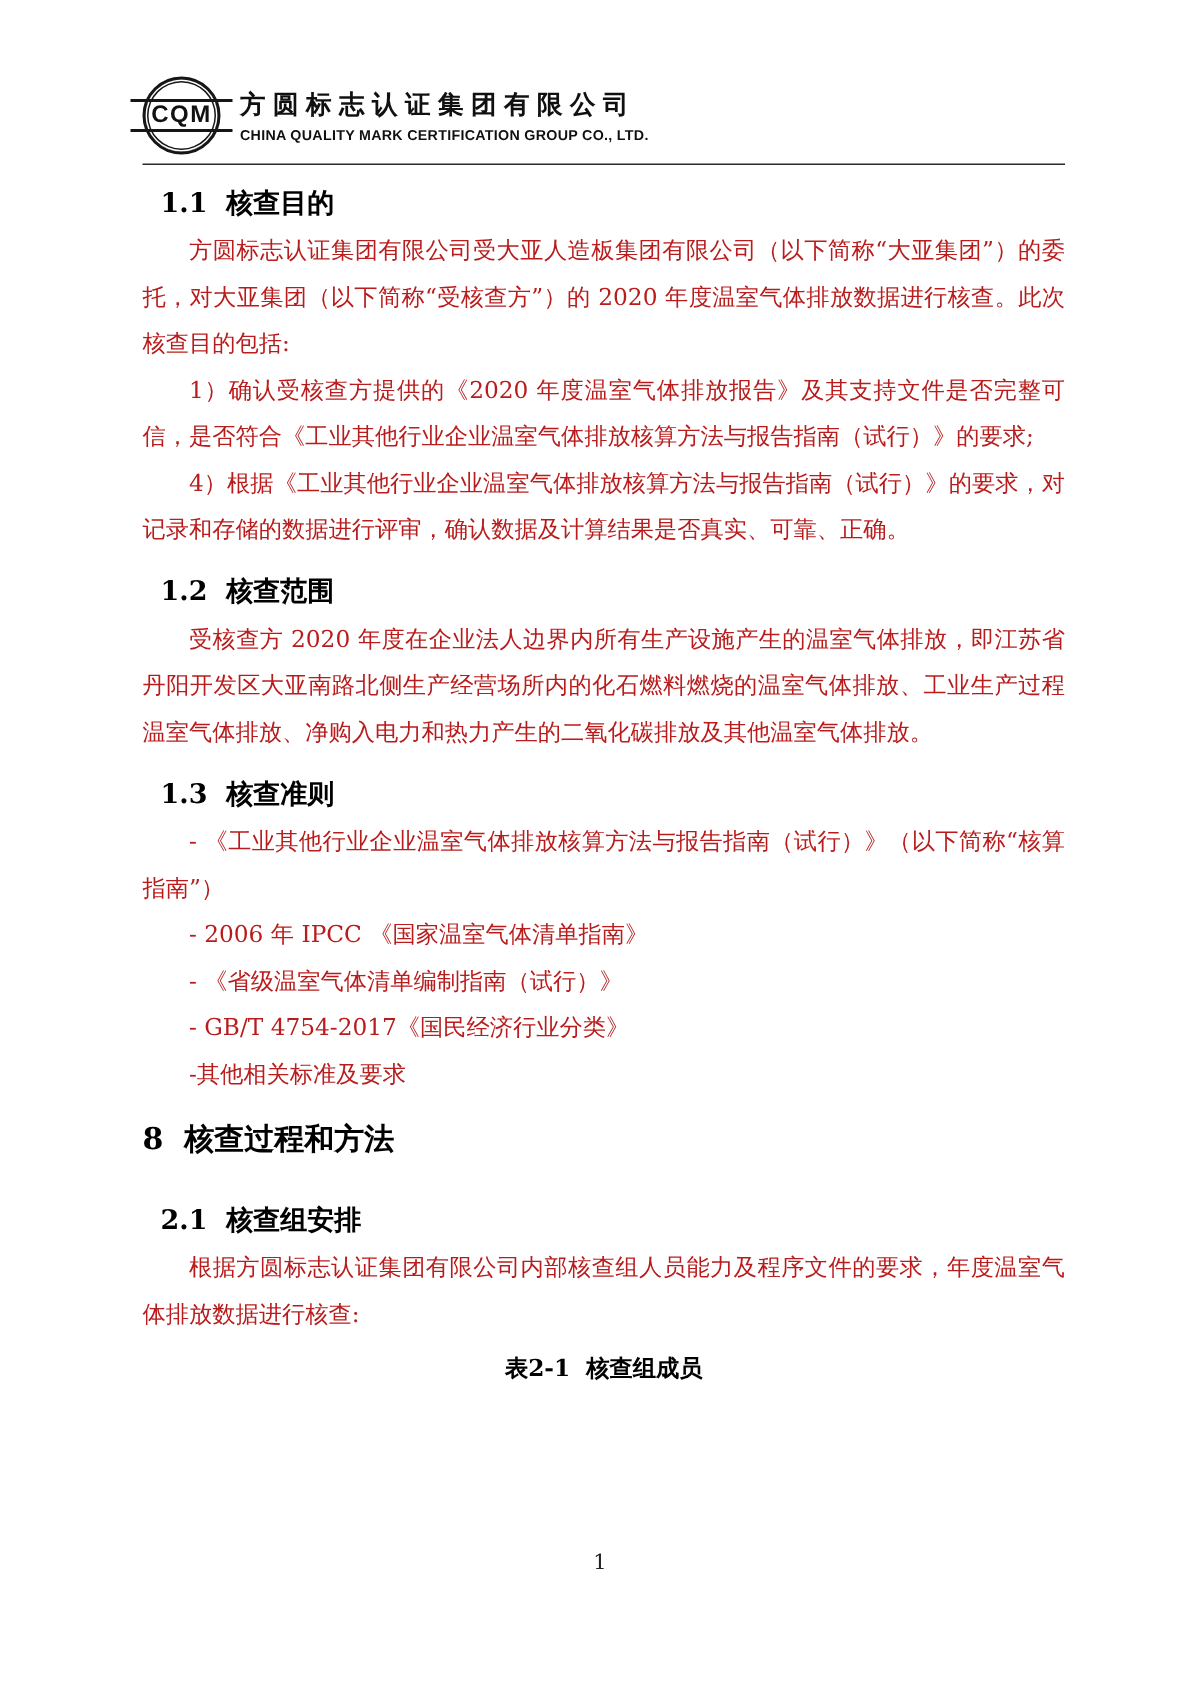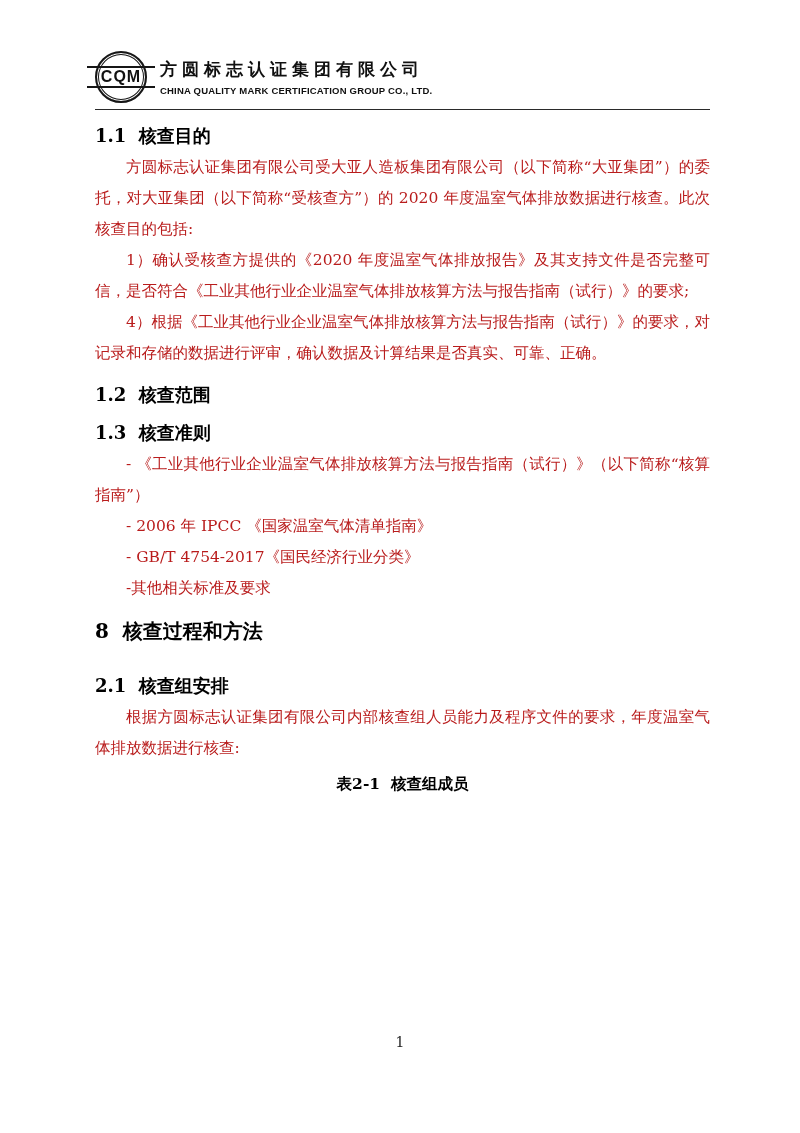--- a/index.html
+++ b/index.html
@@ -33,21 +33,21 @@
     margin-top:4px;white-space:nowrap;
   }
   .rule{border-bottom:1.5px solid #2a2a2a;margin-top:7px;}
   
   h1{
     font-size:20px;font-weight:bold;color:#000;
     margin:13px 0 0 0;line-height:28px;white-space:pre-wrap;
   }
   h2{
     font-size:18px;font-weight:bold;color:#000;
-    margin:13px 0 0 0;line-height:25px;white-space:pre-wrap;
+    margin:13px 0 0 12px;line-height:25px;white-space:pre-wrap;
   }
   h1 + h2{margin-top:28px;}
   
   p.body{
     font-size:15.5px;line-height:31px;margin:4px 0 0 0;
     text-align:justify;text-indent:2em;color:#b91c1c;
   }
   p.body + p.body{margin-top:0;}
   .table-caption{
     font-size:15.5px;font-weight:bold;color:#000;text-align:center;
@@ -76,24 +76,26 @@
 
     <div class="rule"></div>
 
 
     <h2>1.1  核查目的</h2>
     <p class="body">方圆标志认证集团有限公司受大亚人造板集团有限公司（以下简称“大亚集团”）的委托，对大亚集团（以下简称“受核查方”）的 2020 年度温室气体排放数据进行核查。此次核查目的包括:</p>
     <p class="body">1）确认受核查方提供的《2020 年度温室气体排放报告》及其支持文件是否完整可信，是否符合《工业其他行业企业温室气体排放核算方法与报告指南（试行）》的要求;</p>
     <p class="body">4）根据《工业其他行业企业温室气体排放核算方法与报告指南（试行）》的要求，对记录和存储的数据进行评审，确认数据及计算结果是否真实、可靠、正确。</p>
 
     <h2>1.2  核查范围</h2>
+    <p class="body">受核查方 2020 年度在企业法人边界内所有生产设施产生的温室气体排放，即江苏省丹阳开发区大亚南路北侧生产经营场所内的化石燃料燃烧的温室气体排放、工业生产过程温室气体排放、净购入电力和热力产生的二氧化碳排放及其他温室气体排放。</p>
 
     <h2>1.3  核查准则</h2>
     <p class="body">- 《工业其他行业企业温室气体排放核算方法与报告指南（试行）》（以下简称“核算指南”）</p>
     <p class="body">- 2006 年 IPCC 《国家温室气体清单指南》</p>
+    <p class="body">- 《省级温室气体清单编制指南（试行）》</p>
     <p class="body">- GB/T 4754-2017《国民经济行业分类》</p>
     <p class="body">-其他相关标准及要求</p>
 
     <h1>8  核查过程和方法</h1>
 
     <h2>2.1  核查组安排</h2>
     <p class="body">根据方圆标志认证集团有限公司内部核查组人员能力及程序文件的要求，年度温室气体排放数据进行核查:</p>
 
     <div class="table-caption">表2-1  核查组成员</div>
   </div>

